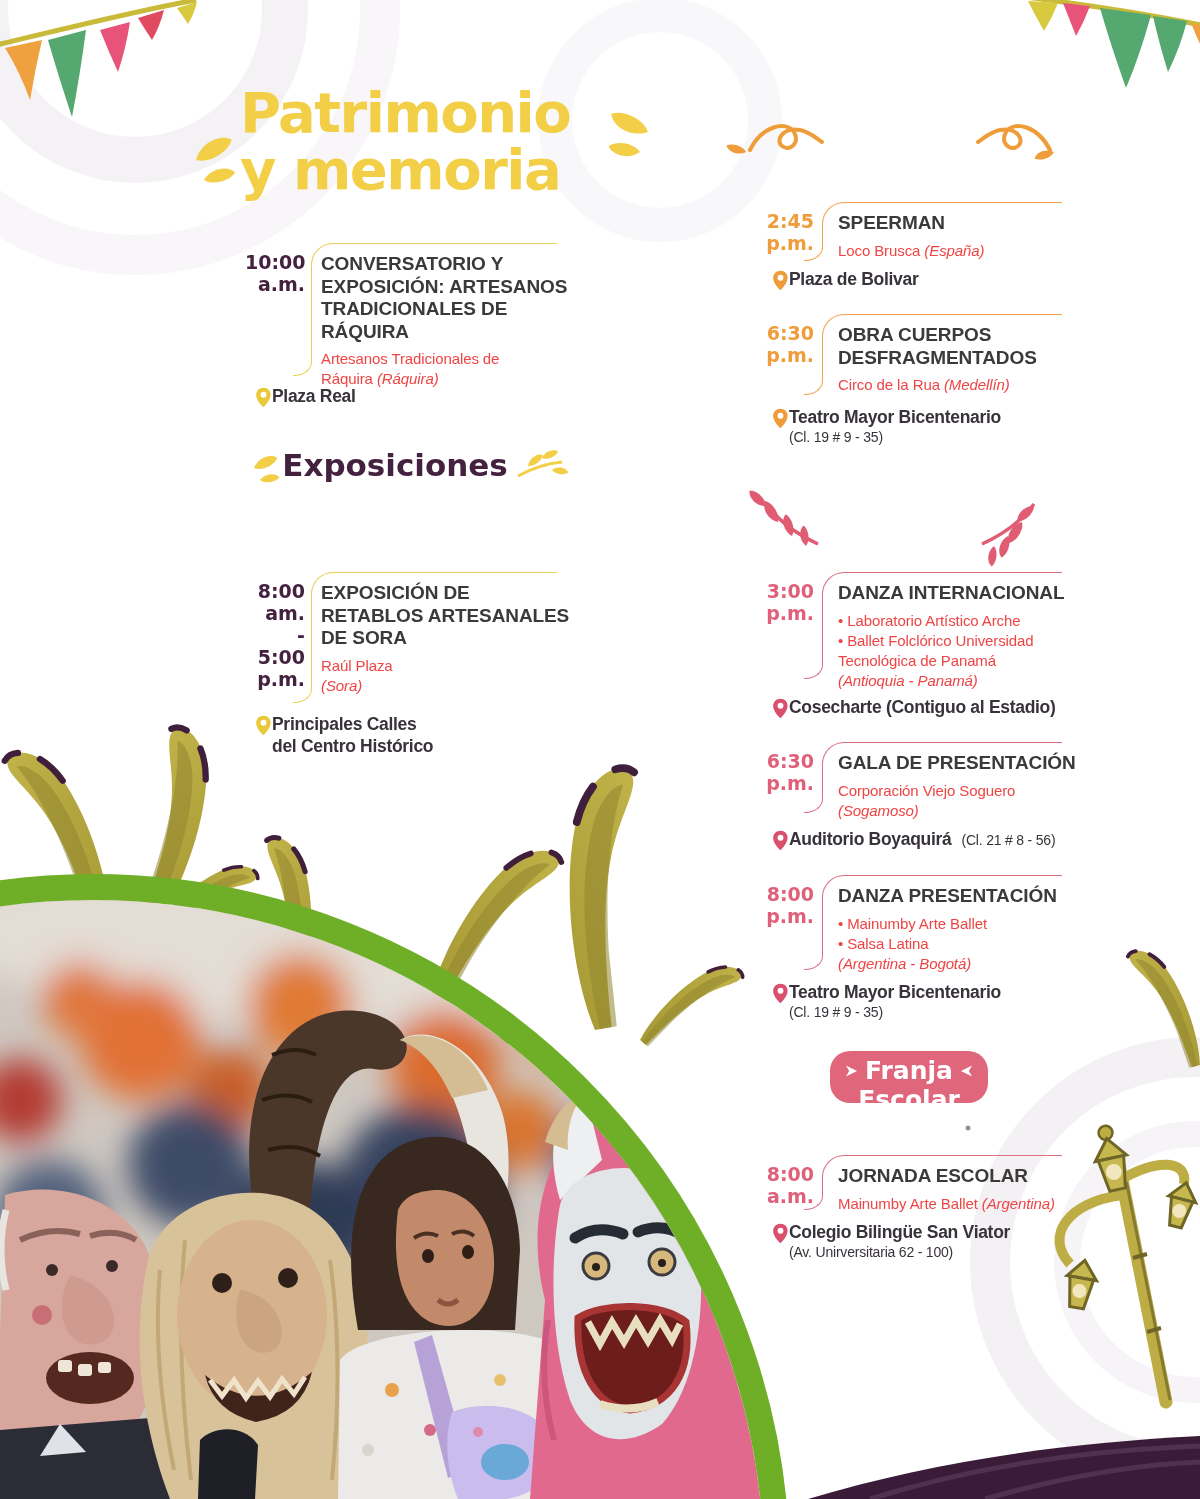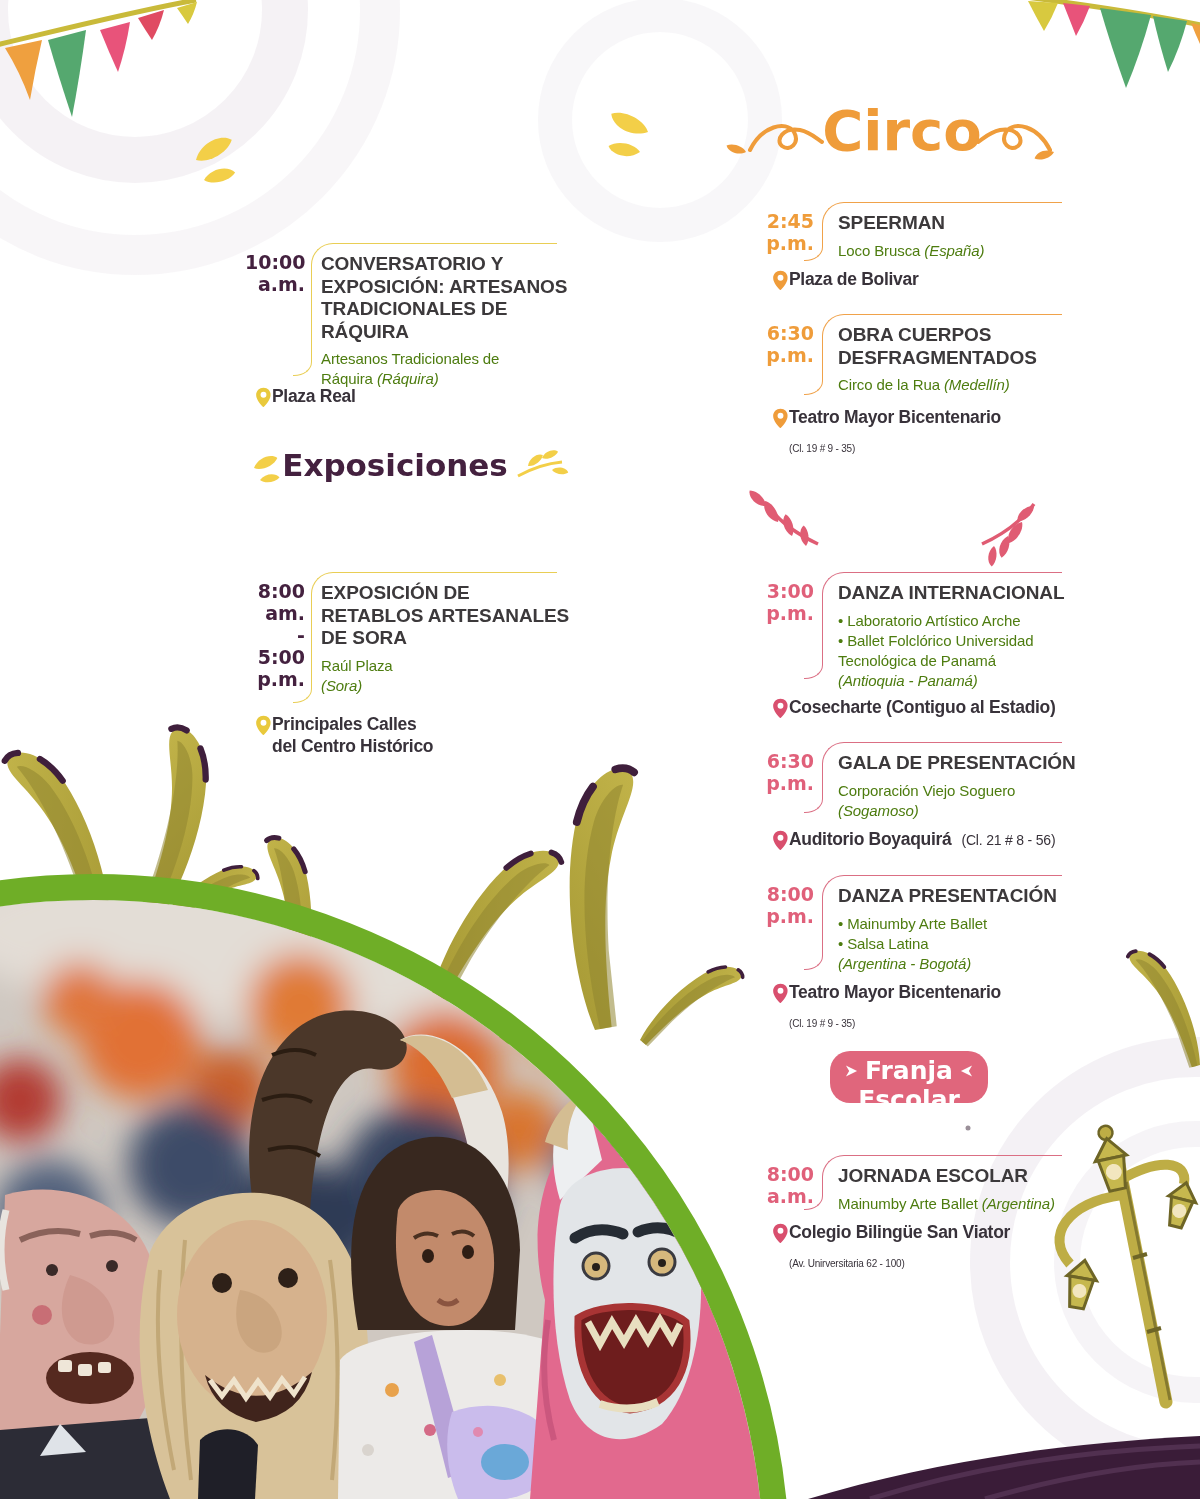--- a/index.html
+++ b/index.html
@@ -32,27 +32,27 @@
   .ev-hook{position:absolute;left:48px;top:calc(var(--bh) - 14px);width:18px;height:14px;
       border-right:1.7px solid var(--accent);border-bottom:1.7px solid var(--accent);
       border-bottom-right-radius:18px 14px;}
   .col-right .ev-bracket{left:60px;}
   .col-right .ev-hook{left:42px;}
   .ev-time{position:absolute;left:0;top:8px;width:60px;text-align:right;white-space:pre;
       font-family:"DejaVu Sans",sans-serif;font-weight:700;font-size:19px;line-height:22px;color:var(--timec);}
   .col-right .ev-time{width:52px;}
   .ev-body{padding:10px 0 0 76px;}
   .ev-title{font-size:19px;font-weight:700;line-height:22.5px;color:#3C393B;white-space:pre;letter-spacing:-0.1px;}
-  .ev-sub{font-size:15px;line-height:20px;color:#4d7c0f;margin-top:6px;white-space:pre;letter-spacing:-0.1px;}
+  .ev-sub{font-size:15px;line-height:20px;color:#ef4444;margin-top:6px;white-space:pre;letter-spacing:-0.1px;}
   .ev-sub.ev-block-note{margin-top:0;}
   .ev-note{font-style:italic;}
   .ev-loc{position:absolute;left:10px;top:var(--locy);display:flex;gap:0;align-items:flex-start;}
   .pin{width:17px;height:21px;flex:none;margin-top:2px;fill:var(--pinc);}
   .loc-text{font-size:17.5px;font-weight:700;line-height:22px;color:#38323A;white-space:pre;letter-spacing:-0.3px;}
-  .loc-addr{font-size:10px;font-weight:400;color:#38323A;margin-top:15px;white-space:pre;letter-spacing:-0.2px;}
+  .loc-addr{font-size:14px;font-weight:400;color:#38323A;margin-top:1px;white-space:pre;letter-spacing:-0.2px;}
   .addr-inline{font-size:14px;font-weight:400;margin-left:10px;letter-spacing:-0.2px;}
 </style>
 </head>
 <body>
 
 <div id="poster">
 
   <svg class="art" width="1200" height="1499" viewBox="0 0 1200 1499">
     <defs>
       <clipPath id="photoClip">
@@ -262,21 +262,22 @@
 
     <g>
       <path d="M808 1499 C 930 1462 1060 1443 1200 1436 L1200 1499 Z" fill="#3A1C38"></path>
       <path d="M870 1499 C 990 1462 1100 1450 1200 1446" stroke="#513050" stroke-width="5" fill="none"></path>
       <path d="M985 1499 C 1080 1472 1150 1464 1200 1462" stroke="#513050" stroke-width="5" fill="none"></path>
       <path d="M1075 1499 L1135 1448" stroke="#46224४" stroke-width="0"></path>
     </g>
     <circle cx="968" cy="1128" r="2.5" fill="#9A8F98"></circle>
   </svg>
 
-  <div class="txt big-title" id="h-circo">Circo</div>
+  <div class="txt big-title" id="h-patrimonio">Patrimonio
+y memoria</div>
   <div class="txt" id="h-expos">Exposiciones</div>
 
   <div class="txt" id="badge-franja">
     <div class="row">
       <svg viewBox="0 0 14 14">
           <path d="M13 7 L1 1 L4.5 7 L1 13 Z"></path>
         </svg>
       <span>Franja</span>
       <svg viewBox="0 0 14 14">
           <path d="M1 7 L13 1 L9.5 7 L13 13 Z"></path>

